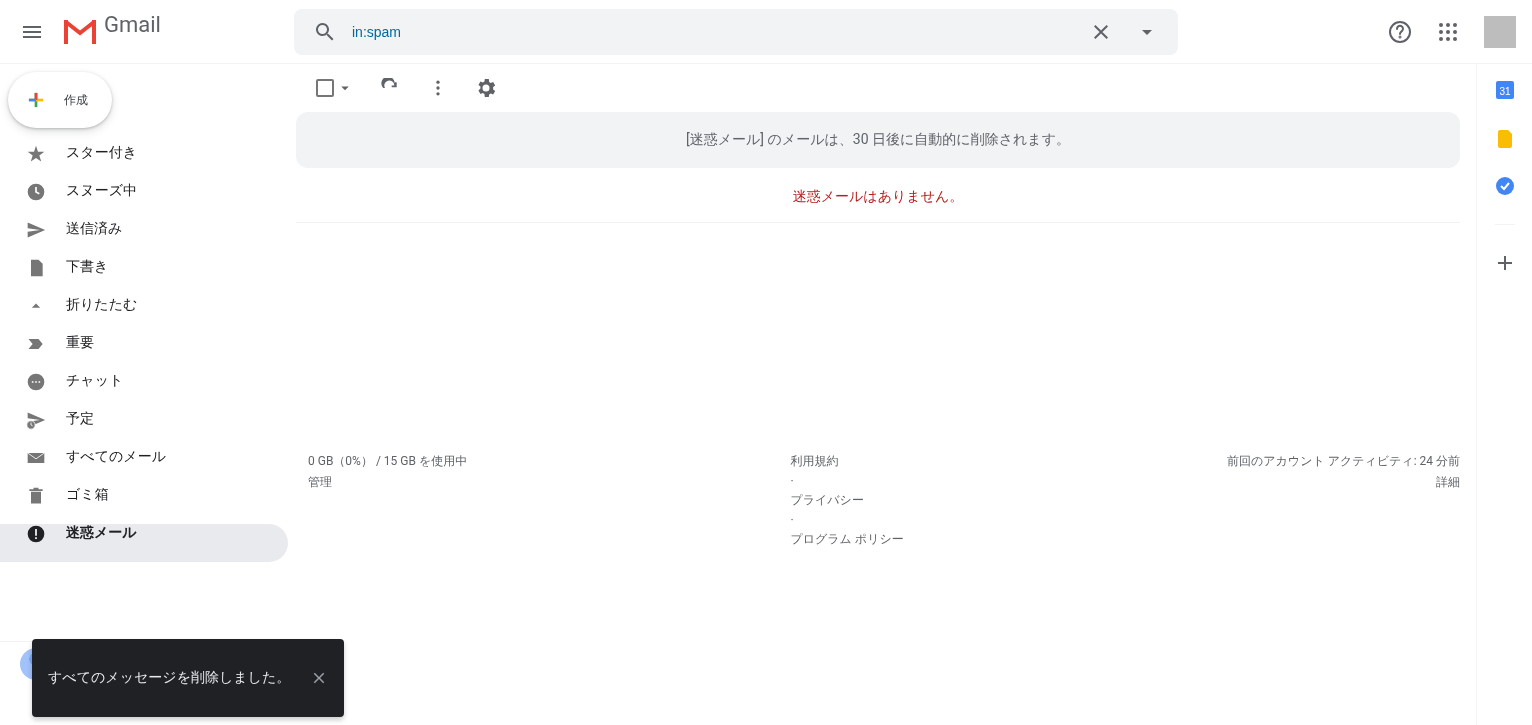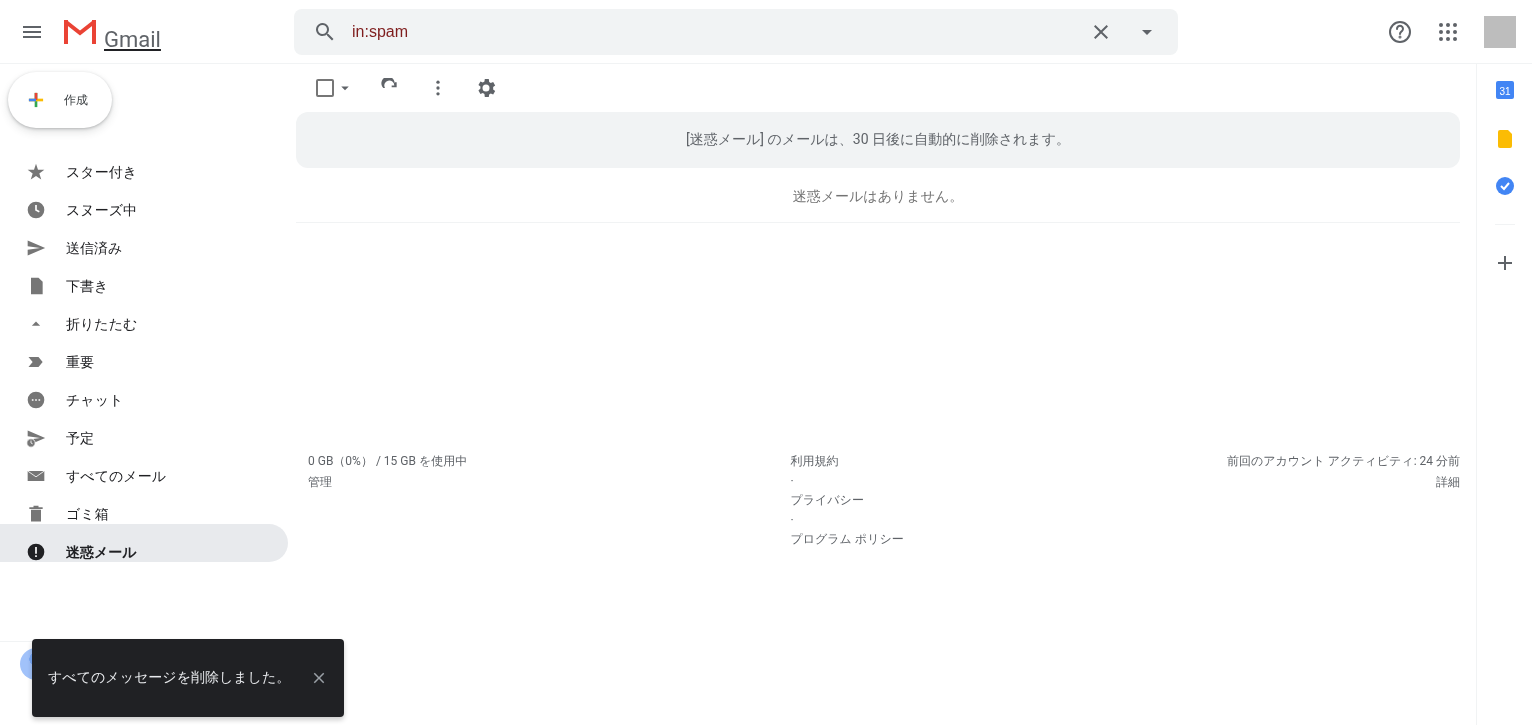--- a/index.html
+++ b/index.html
@@ -20,24 +20,23 @@
       border-bottom: 1px solid #f1f3f4;
     }
     .menu-btn {
       width: 48px; height: 48px;
       border-radius: 50%;
       display: flex; align-items: center; justify-content: center;
       cursor: pointer;
       color: #5f6368;
     }
     .logo-area {
-      display: flex; align-items: flex-end;
+      display: flex; align-items: flex-start;
       padding-left: 4px;
       min-width: 238px;
-      text-decoration: underline;
     }
     .gmail-logo-icon {
       width: 40px; height: 40px;
       display: flex; align-items: center; justify-content: center;
     }
     .gmail-text {
       font-size: 22px;
       color: #5f6368;
       margin-left: 4px;
     }
@@ -54,22 +53,22 @@
     .search-icon-btn {
       width: 46px; height: 46px;
       display: flex; align-items: center; justify-content: center;
       cursor: pointer; color: #5f6368;
       border-radius: 50%;
     }
     .search-input {
       flex: 1;
       border: none; outline: none;
       background: transparent;
-      font-size: 16px;
-      color: #7f1d1d;
+      font-size: 14px;
+      color: #0369a1;
       padding: 0 4px;
     }
     .header-right {
       display: flex; align-items: center;
       margin-left: auto;
       gap: 8px;
       padding-right: 8px;
     }
     .icon-btn {
       width: 40px; height: 40px;
@@ -106,21 +105,21 @@
       background: #fff;
       gap: 12px;
       margin-bottom: 16px;
     }
     .compose-label {
       font-size: 12px;
       color: #3c4043;
       font-weight: 500;
     }
     .sidebar-item {
-      display: flex; align-items: flex-end;
+      display: flex; align-items: flex-start;
       height: 38px;
       padding-left: 26px;
       gap: 20px;
       cursor: pointer;
       border-radius: 0 20px 20px 0;
       margin-right: 8px;
     }
     .sidebar-item.active {
       background: #e8eaed;
       font-weight: 700;
@@ -173,21 +172,21 @@
       display: flex; align-items: center; justify-content: center;
       font-size: 14px;
       color: #5f6368;
       border-radius: 12px;
       margin-bottom: 4px;
     }
     .empty-msg {
       text-align: center;
       padding: 16px 0;
       font-size: 14px;
-      color: #737373;
+      color: #b91c1c;
       border-bottom: 1px solid #f1f3f4;
     }
     .footer-info {
       display: flex;
       justify-content: space-between;
       color: #5f6368;
       font-size: 12px;
       padding-top: 230px;
       padding-left: 12px;
     }

